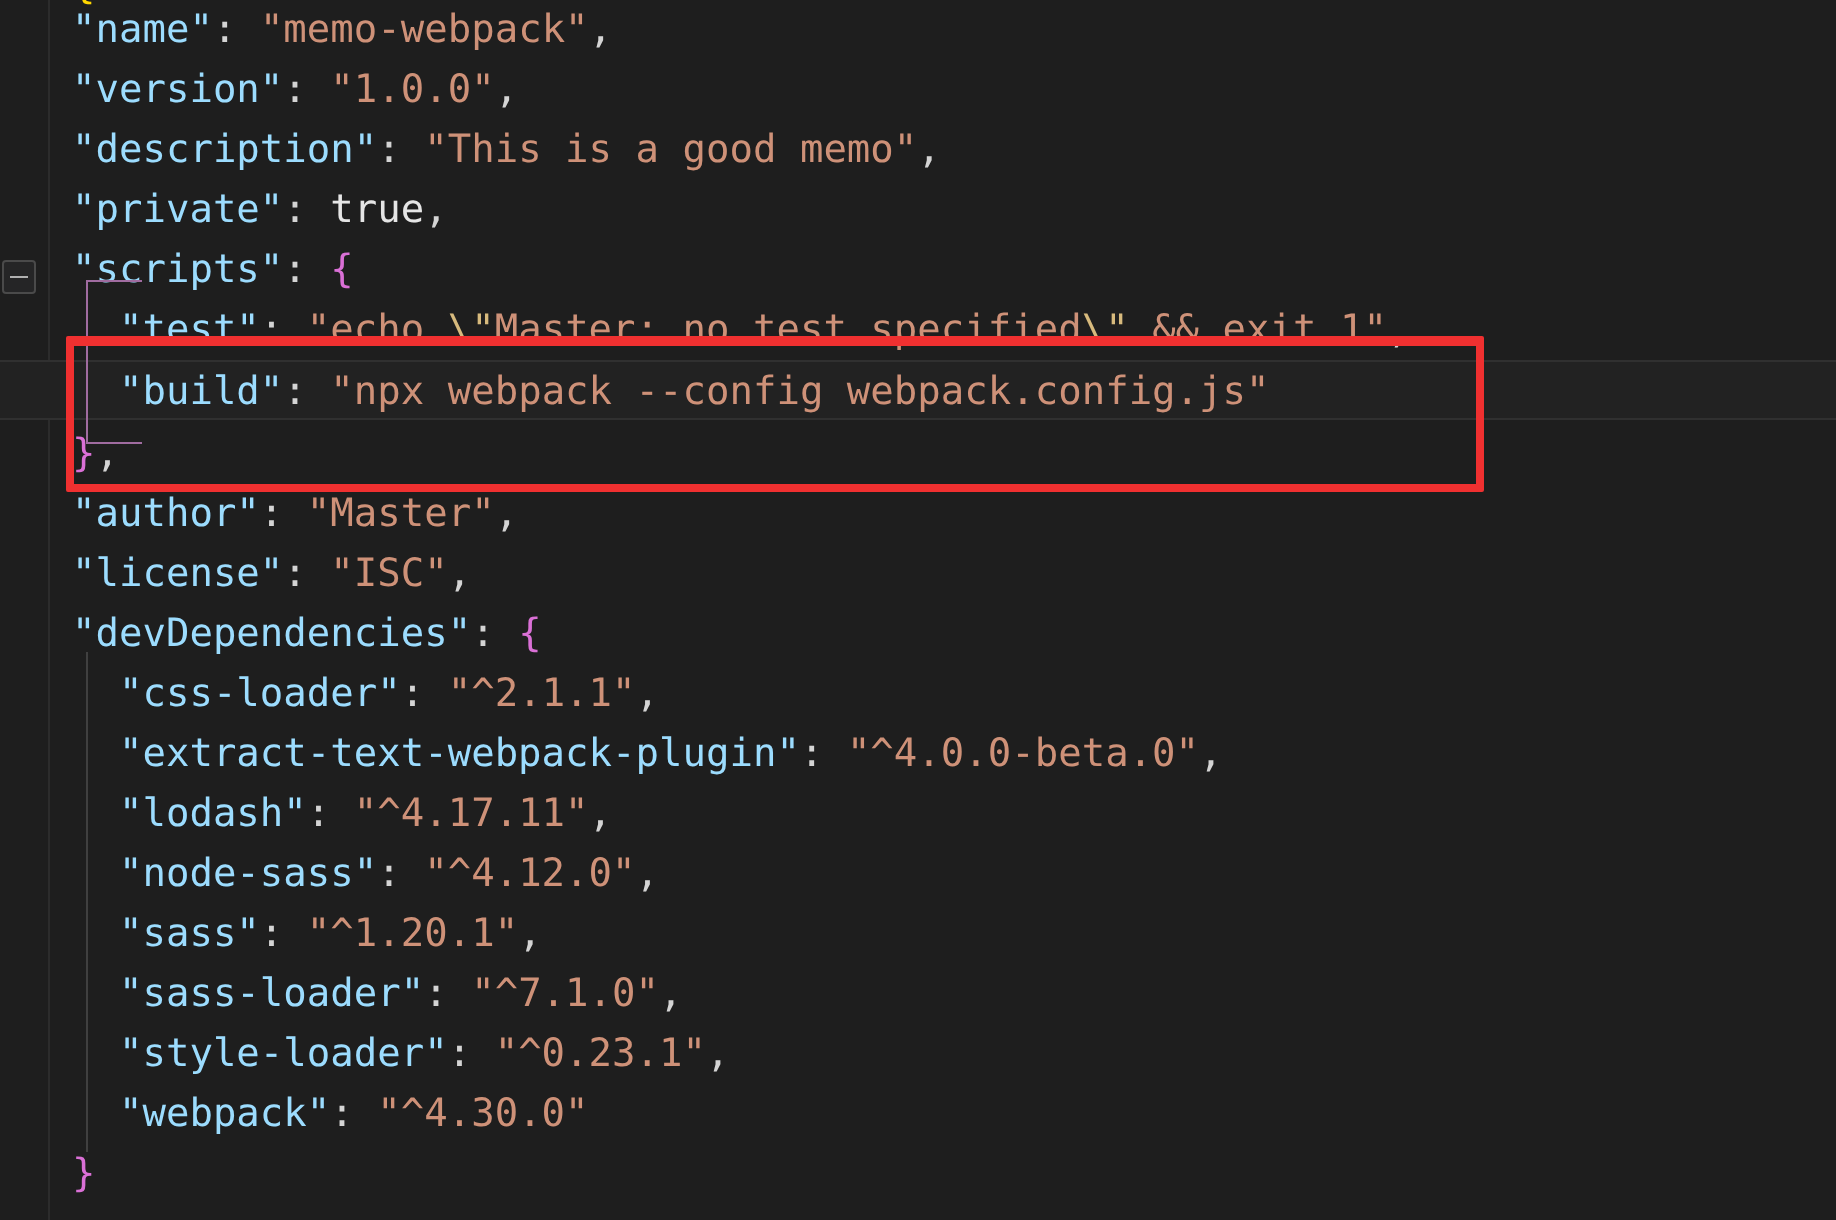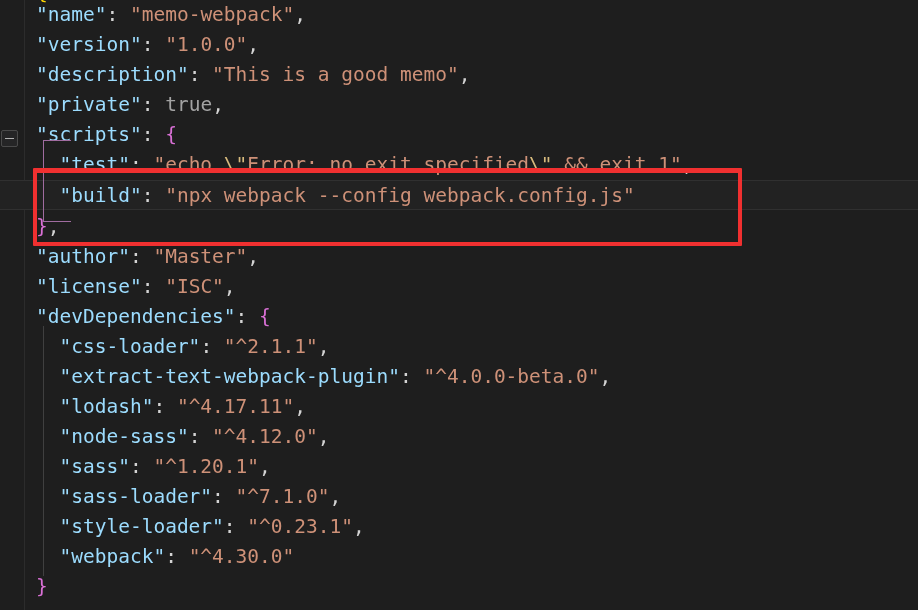--- a/index.html
+++ b/index.html
@@ -86,21 +86,21 @@
   .line.current {
     background: #222222;
     border-top: 1px solid #303030;
     border-bottom: 1px solid #303030;
   }
 
   
   .k    { color: #9cdcfe; }              
   .s    { color: #ce9178; }              
   .esc  { color: #d7ba7d; }              
-  .b    { color: #a3a3a3; }              
+  .b    { color: #e5e5e5; }              
   .p    { color: #d4d4d4; }              
   .br0  { color: #ffd700; }              
   .br1  { color: #da70d6; }              
 
   
   .guide {
     position: absolute;
     width: 1px;
     background: #404040;
   }
@@ -138,21 +138,21 @@
   </div>
   <div class="gutter-edge"></div>
 
   <div class="code">
       <div class="line" style="top: -22px;"><span class="br0">{</span></div>
       <div class="line" style="top: 0px;"><span class="k">"name"</span><span class="p">: </span><span class="s">"memo-webpack"</span><span class="p">,</span></div>
       <div class="line" style="top: 30px;"><span class="k">"version"</span><span class="p">: </span><span class="s">"1.0.0"</span><span class="p">,</span></div>
       <div class="line" style="top: 60px;"><span class="k">"description"</span><span class="p">: </span><span class="s">"This is a good memo"</span><span class="p">,</span></div>
       <div class="line" style="top: 90px;"><span class="k">"private"</span><span class="p">: </span><span class="b">true</span><span class="p">,</span></div>
       <div class="line" style="top: 120px;"><span class="k">"scripts"</span><span class="p">: </span><span class="br1">{</span></div>
-      <div class="line" style="top: 150px;"><span class="k">  "test"</span><span class="p">: </span><span class="s">"echo </span><span class="esc">\"</span><span class="s">Error: no exit specified</span><span class="esc">\"</span><span class="s"> &amp;&amp; exit 1"</span><span class="p">,</span></div>
+      <div class="line" style="top: 150px;"><span class="k">  "test"</span><span class="p">: </span><span class="s">"echo </span><span class="esc">\"</span><span class="s">Master: no test specified</span><span class="esc">\"</span><span class="s"> &amp;&amp; exit 1"</span><span class="p">,</span></div>
       <div class="line current" style="top: 180px;"><span class="k">  "build"</span><span class="p">: </span><span class="s">"npx webpack --config webpack.config.js"</span></div>
       <div class="line" style="top: 212px;"><span class="br1">}</span><span class="p">,</span></div>
       <div class="line" style="top: 242px;"><span class="k">"author"</span><span class="p">: </span><span class="s">"Master"</span><span class="p">,</span></div>
       <div class="line" style="top: 272px;"><span class="k">"license"</span><span class="p">: </span><span class="s">"ISC"</span><span class="p">,</span></div>
       <div class="line" style="top: 302px;"><span class="k">"devDependencies"</span><span class="p">: </span><span class="br1">{</span></div>
       <div class="line" style="top: 332px;"><span class="k">  "css-loader"</span><span class="p">: </span><span class="s">"^2.1.1"</span><span class="p">,</span></div>
       <div class="line" style="top: 362px;"><span class="k">  "extract-text-webpack-plugin"</span><span class="p">: </span><span class="s">"^4.0.0-beta.0"</span><span class="p">,</span></div>
       <div class="line" style="top: 392px;"><span class="k">  "lodash"</span><span class="p">: </span><span class="s">"^4.17.11"</span><span class="p">,</span></div>
       <div class="line" style="top: 422px;"><span class="k">  "node-sass"</span><span class="p">: </span><span class="s">"^4.12.0"</span><span class="p">,</span></div>
       <div class="line" style="top: 452px;"><span class="k">  "sass"</span><span class="p">: </span><span class="s">"^1.20.1"</span><span class="p">,</span></div>

